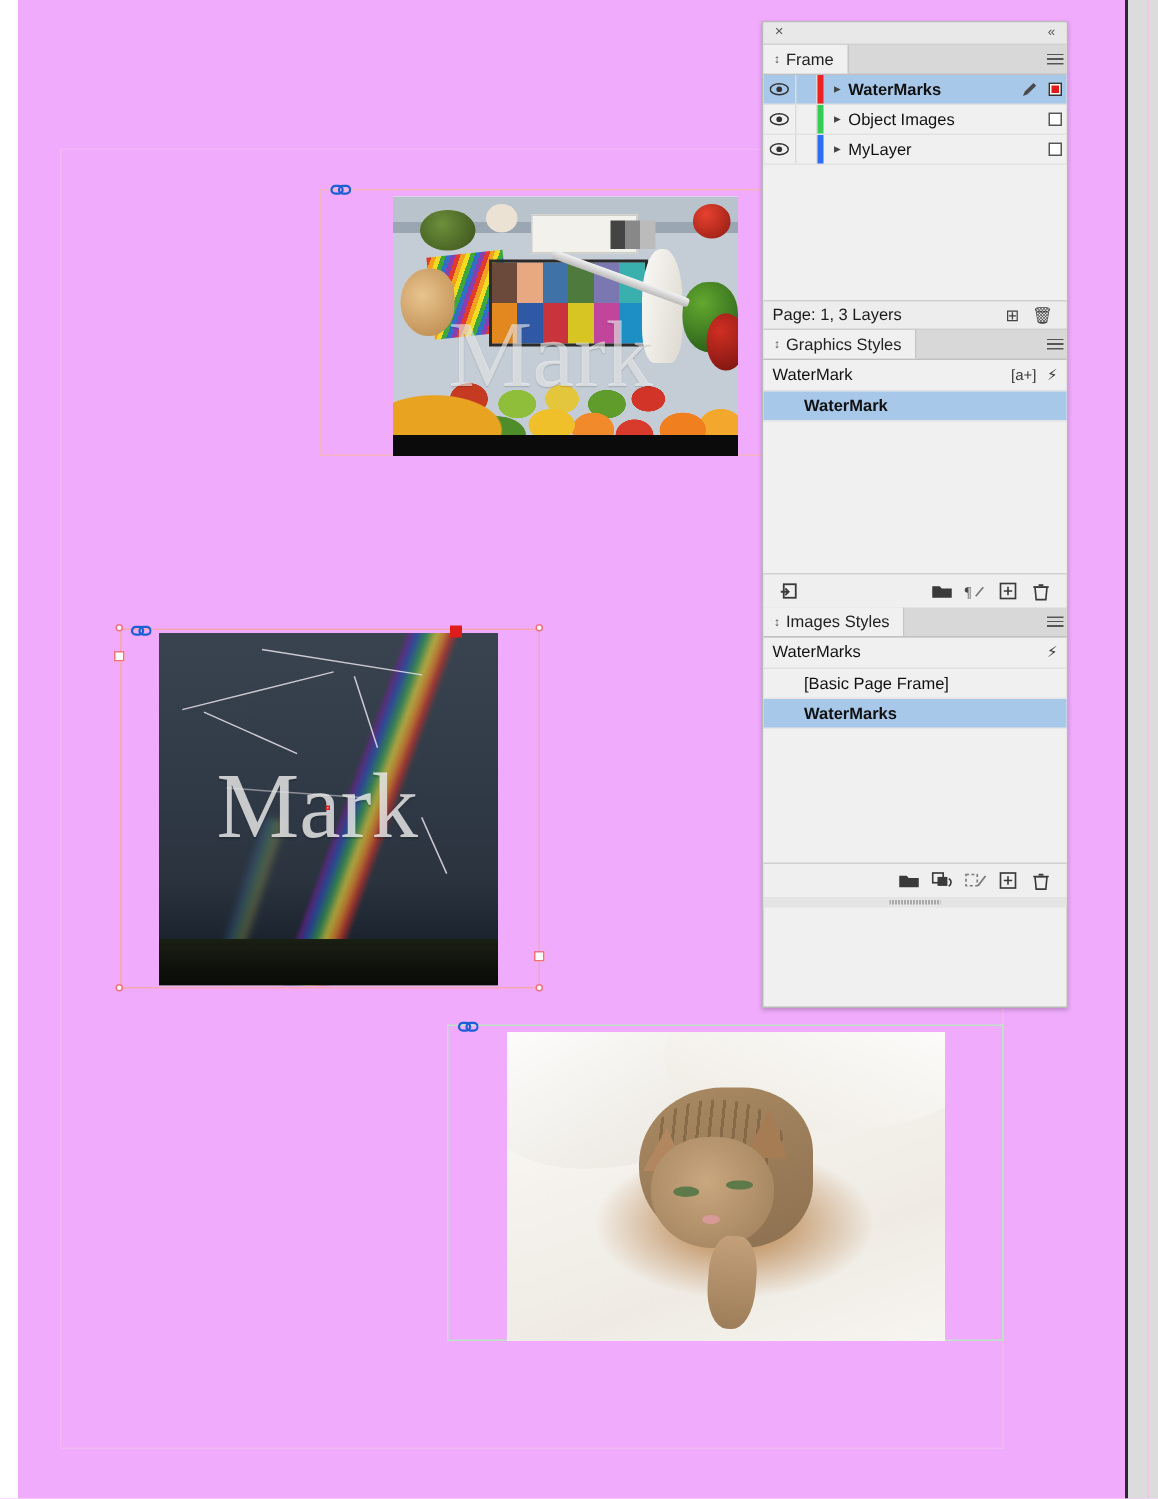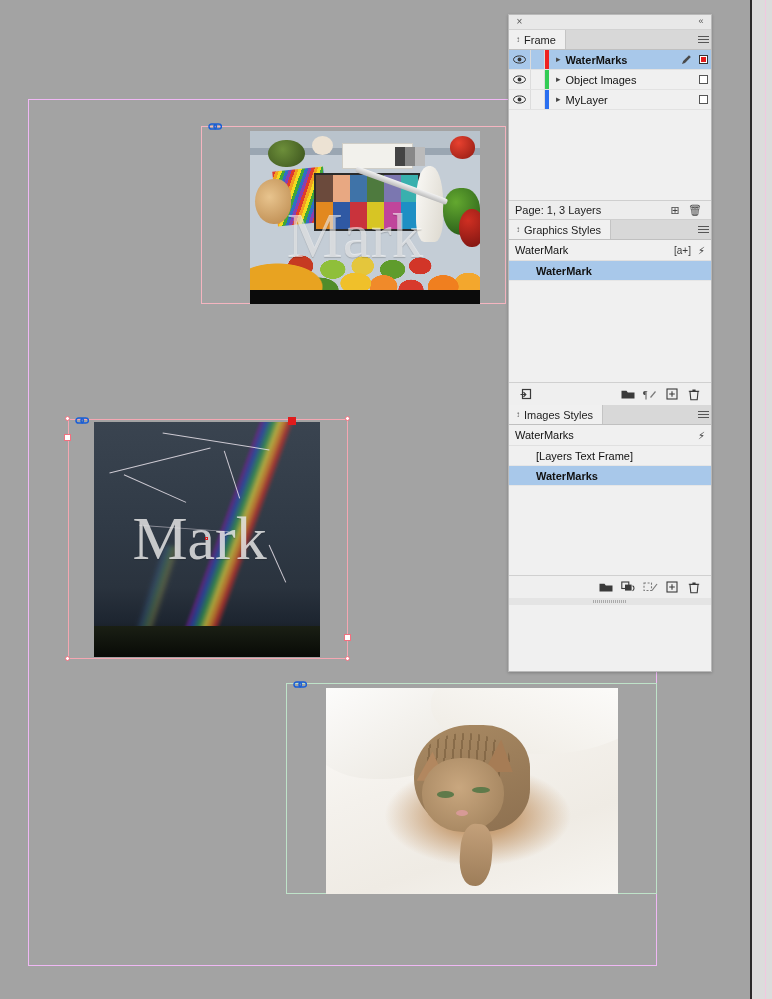--- a/index.html
+++ b/index.html
@@ -5,21 +5,21 @@
   html,body{margin:0;padding:0;}
   body{
     width:772px;height:999px;overflow:hidden;position:relative;
     background:#ffffff;
     font-family:"Liberation Sans","DejaVu Sans",sans-serif;
     font-size:11px;color:#1b1b1b;
     -webkit-font-smoothing:antialiased;
   }
 
   
-  #canvas{position:absolute;left:0;top:0;width:752px;height:999px;background:#a3a3a3;}
+  #canvas{position:absolute;left:12px;top:0;width:752px;height:999px;background:#f0abfc;}
   #page-edge{position:absolute;left:750px;top:0;width:2px;height:999px;background:#2a2a2a;}
   #pasteboard{position:absolute;left:752px;top:0;width:20px;height:999px;background:#dcdcdc;}
   #pasteboard-line{position:absolute;left:765px;top:0;width:1px;height:999px;background:#f2c6e0;}
 
   #margin-guide{
     position:absolute;left:28px;top:99px;width:629px;height:867px;
     border:1px solid #f0b8f5;box-sizing:border-box;pointer-events:none;
   }
 
   
@@ -444,21 +444,21 @@
   </div>
 
   <div class="ps-head">
     <span>WaterMarks</span>
     <span class="sp"></span>
     <span class="ico">⚡</span>
   </div>
 
   <div class="rowlist">
     <div class="srow">
-      <span>[Layers Text Frame]</span>
+      <span>[Basic Page Frame]</span>
     </div>
     <div class="srow sel">
       <span>WaterMarks</span>
     </div>
     <div class="pad-empty" style="height:89px;"></div>
   </div>
 
   <div class="toolbar">
     <span class="sp"></span>
     <span class="tb">

